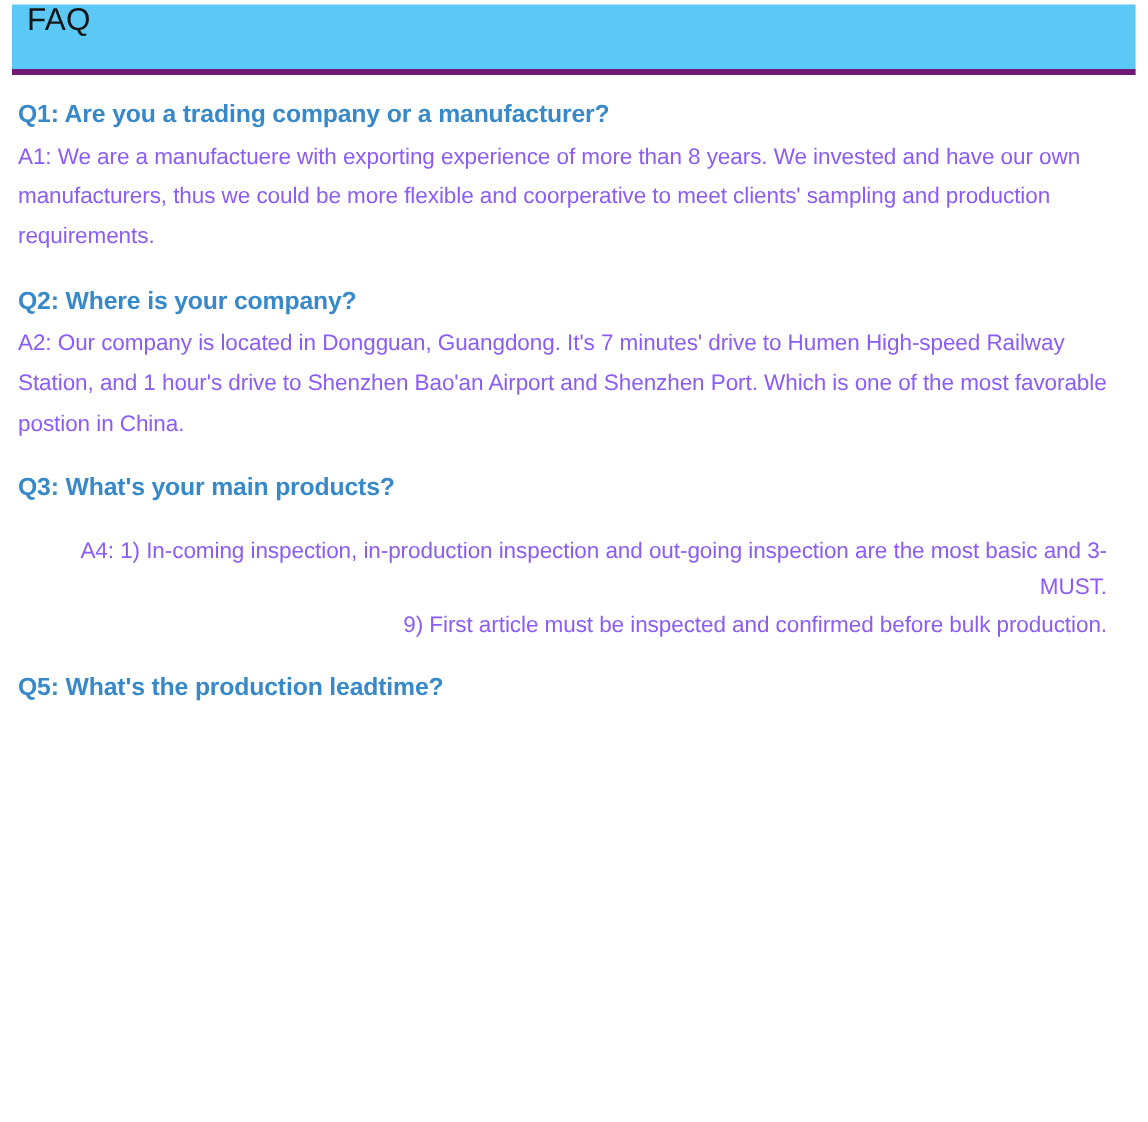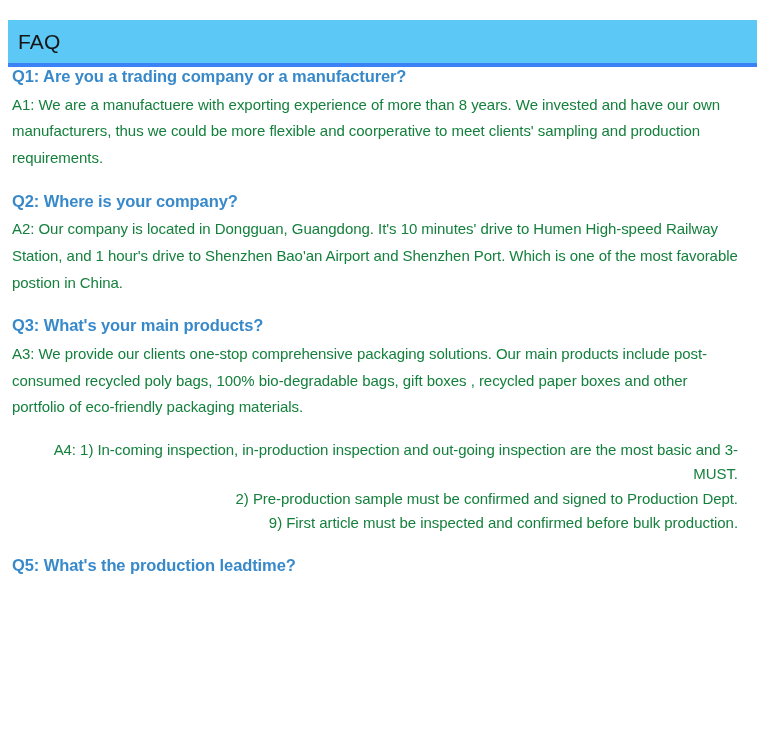--- a/index.html
+++ b/index.html
@@ -16,28 +16,28 @@
   .page {
     width: 765px;
     height: 748px;
     position: relative;
     background: #ffffff;
     box-sizing: border-box;
   }
   .faq-header {
     position: absolute;
     left: 8px;
-    top: 20px;
+    top: 3px;
     width: 749px;
     height: 47px;
     background: #5bc8f5;
-    border-bottom: 4px solid #3b82f6;
+    border-bottom: 4px solid #701a75;
     box-sizing: border-box;
     display: flex;
-    align-items: center;
+    align-items: flex-start;
   }
   .faq-header-title {
     font-size: 21px;
     color: #151515;
     padding-left: 10px;
     font-weight: 400;
     letter-spacing: 0.2px;
     line-height: 1;
   }
   .faq-body {
@@ -56,21 +56,21 @@
   }
   .question {
     color: #3889ca;
     font-weight: bold;
     font-size: 16.5px;
     line-height: 1.55;
     margin: 0 0 2px 0;
     letter-spacing: -0.1px;
   }
   .answer {
-    color: #15803d;
+    color: #8b5cf6;
     font-size: 15px;
     line-height: 1.78;
     margin: 0;
     letter-spacing: -0.05px;
     max-width: 742px;
   }
   .answer-line {
     display: block;
     text-align: right;
   }
@@ -89,32 +89,30 @@
 
   <div class="faq-body">
 
     <div class="qa-block q1">
       <p class="question">Q1: Are you a trading company or a manufacturer?</p>
       <p class="answer">A1: We are a manufactuere with exporting experience of more than 8 years. We invested and have our own manufacturers, thus we could be more flexible and coorperative to meet clients' sampling and production requirements.</p>
     </div>
 
     <div class="qa-block q2">
       <p class="question">Q2: Where is your company?</p>
-      <p class="answer">A2: Our company is located in Dongguan, Guangdong. It's 10 minutes' drive to Humen High-speed Railway Station, and 1 hour's drive to Shenzhen Bao'an Airport and Shenzhen Port. Which is one of the most favorable postion in China.</p>
+      <p class="answer">A2: Our company is located in Dongguan, Guangdong. It's 7 minutes' drive to Humen High-speed Railway Station, and 1 hour's drive to Shenzhen Bao'an Airport and Shenzhen Port. Which is one of the most favorable postion in China.</p>
     </div>
 
     <div class="qa-block q3">
       <p class="question">Q3: What's your main products?</p>
-      <p class="answer">A3: We provide our clients one-stop comprehensive packaging solutions. Our main products include post-consumed recycled poly bags, 100% bio-degradable bags, gift boxes , recycled paper boxes and other portfolio of eco-friendly packaging materials.</p>
     </div>
 
     <div class="qa-block q4">
       <p class="answer">
         <span class="answer-line">A4: 1) In-coming inspection, in-production inspection and out-going inspection are the most basic and 3-MUST.</span>
-        <span class="answer-line">2) Pre-production sample must be confirmed and signed to Production Dept.</span>
         <span class="answer-line">9) First article must be inspected and confirmed before bulk production.</span>
       </p>
     </div>
 
     <div class="qa-block q5">
       <p class="question">Q5: What's the production leadtime?</p>
     </div>
 
   </div>
 </div>

